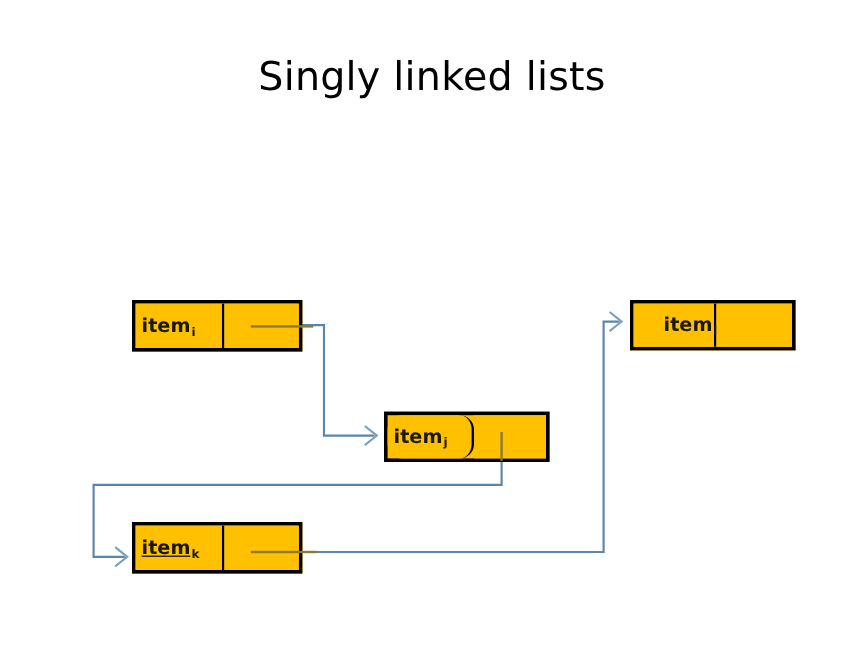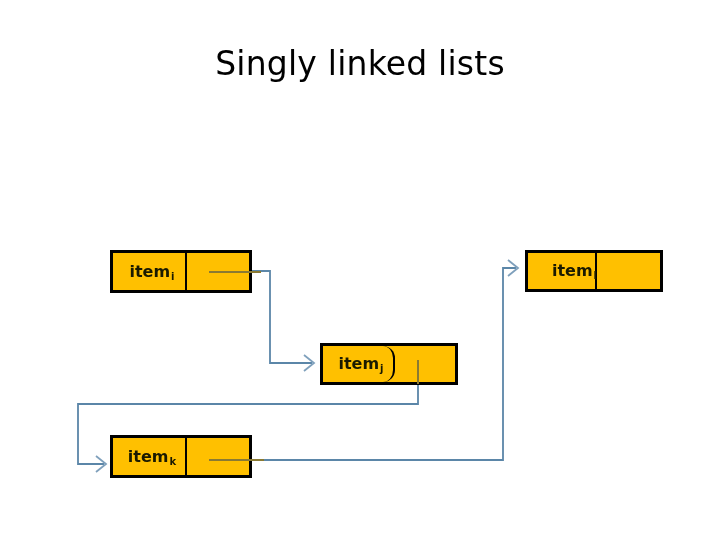--- a/index.html
+++ b/index.html
@@ -58,21 +58,20 @@
     border: 3px solid #000000;
     background: #FFC000;
     z-index: 3;
   }
   .cell {
     box-sizing: border-box;
     position: relative;
     background: #FFC000;
     display: flex;
     align-items: center;
-    justify-content: center;
   }
   .cell-data {
     border-right: 2px solid #000000;
     padding-left: 5px;
   }
   .cell-next {
     flex: 1 1 auto;
   }
   .node-label {
     font-family: "DejaVu Sans", "Liberation Sans", sans-serif;
@@ -135,21 +134,21 @@
 
     <div class="node" id="node-j" style="left:320px; top:343px; width:138px; height:42px;">
       <div class="cell cell-data" style="width:72px;border-radius:12px;">
         <span class="node-label"><span>item</span><sub>j</sub></span>
       </div>
       <div class="cell cell-next">
         <span class="next-stub v" style="left:22px; top:14px; height:24px;"></span>
       </div>
     </div>
 
-    <div class="node" id="node-k" style="left:110px; top:435px; width:142px; height:43px;">
+    <div class="node" id="node-k" style="left:110px; top:435px; width:142px; height:43px;text-decoration:underline;">
       <div class="cell cell-data" style="width:74px;">
         <span class="node-label"><span>item</span><sub>k</sub></span>
       </div>
       <div class="cell cell-next">
         <span class="next-stub h" style="left:22px; top:21px; width:55px;"></span>
       </div>
     </div>
 
     <div class="node" id="node-l" style="left:525px; top:250px; width:138px; height:42px;">
       <div class="cell cell-data" style="width:69px;padding-left:25px;">

